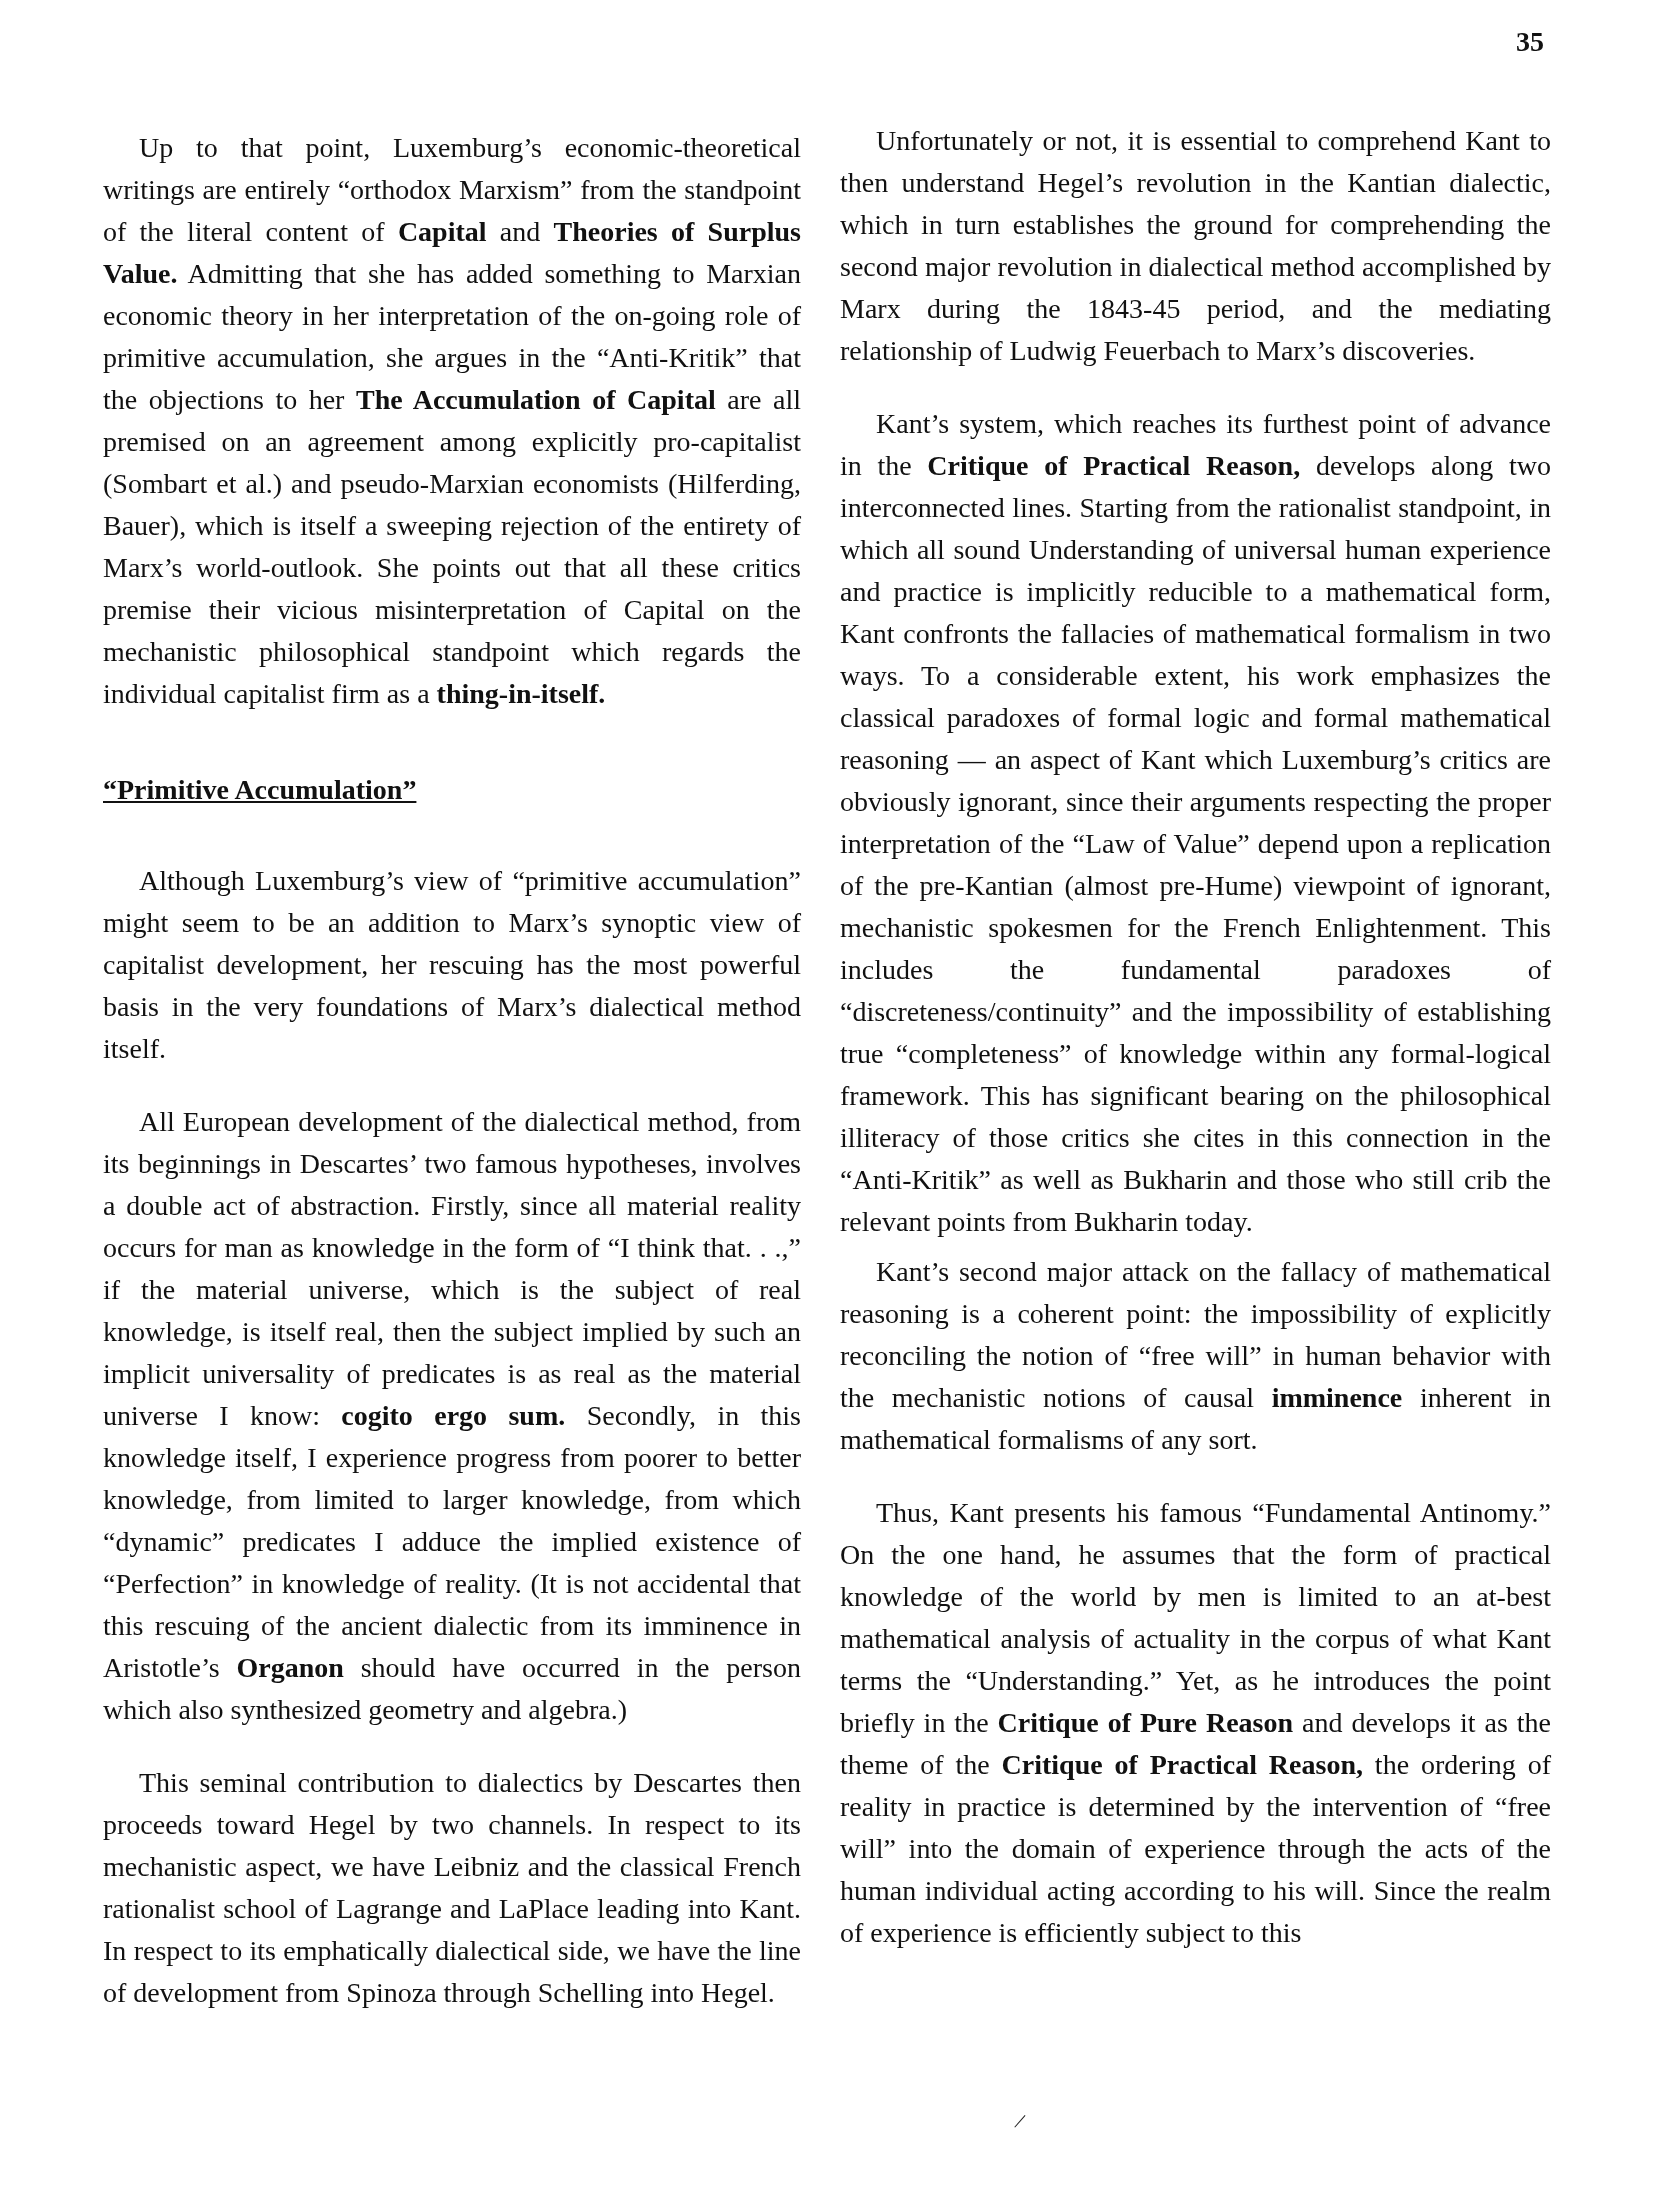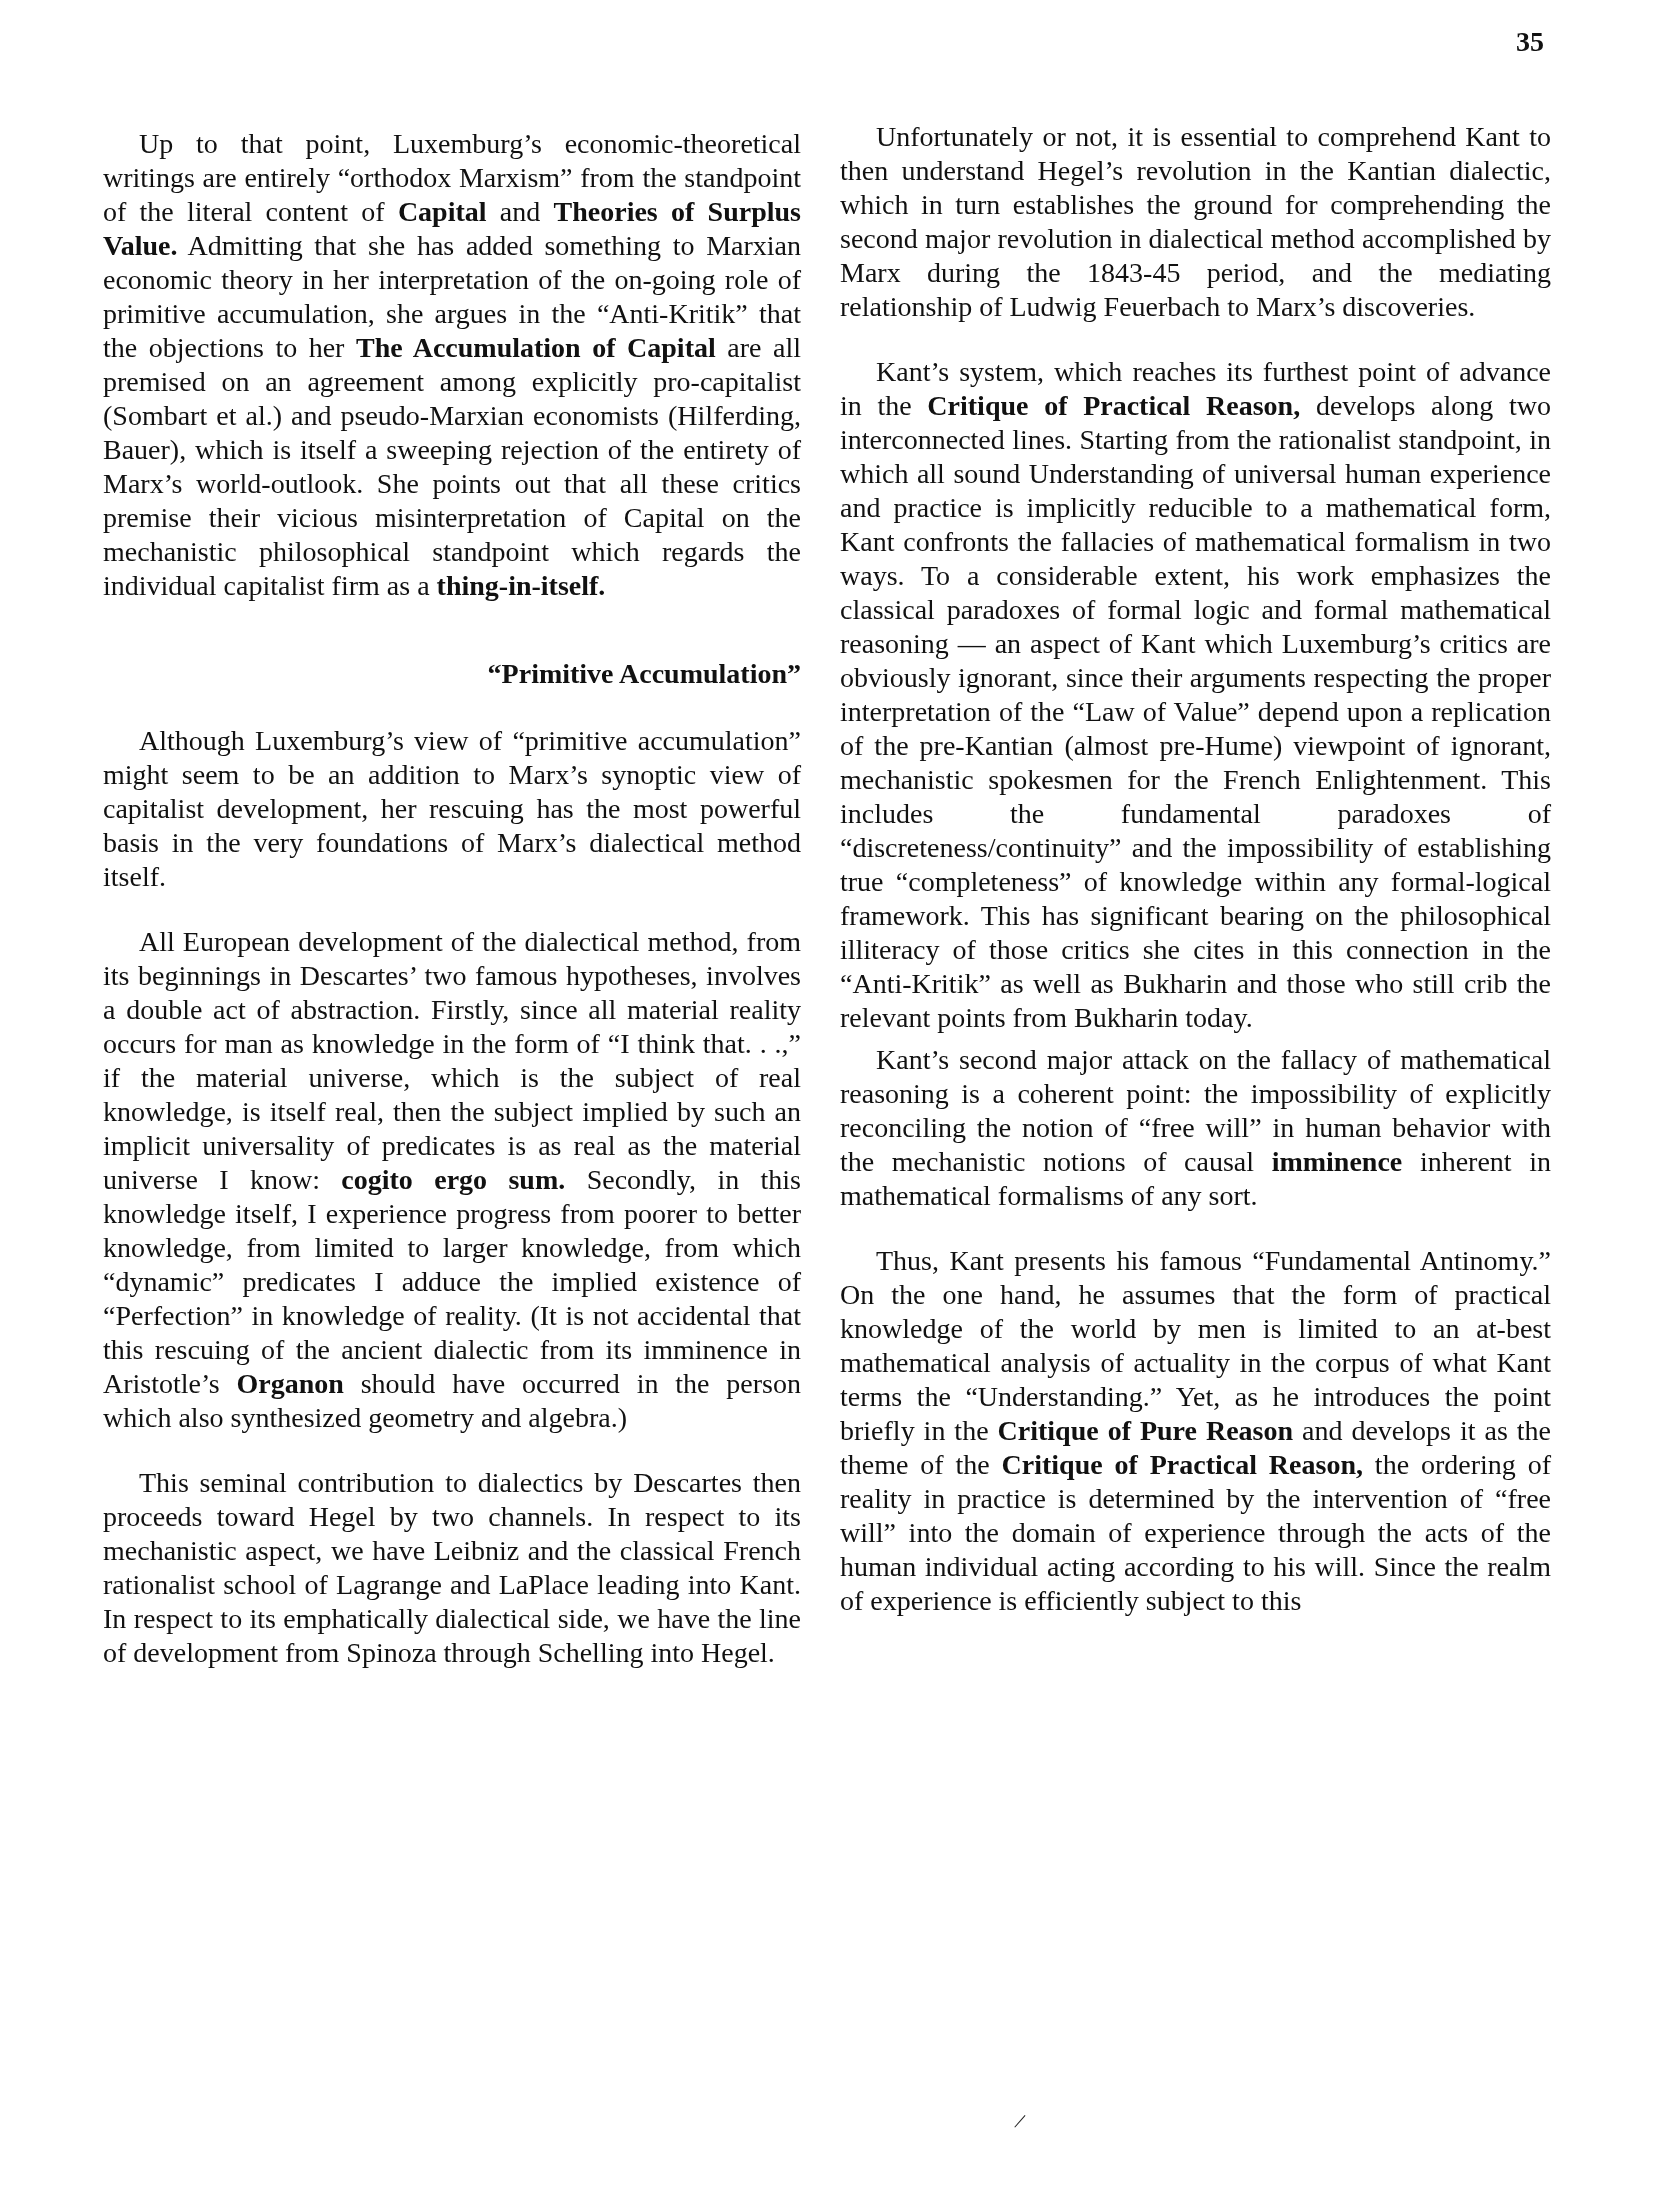--- a/index.html
+++ b/index.html
@@ -8,31 +8,31 @@
     font-family: "Liberation Serif", "DejaVu Serif", serif;
     color: #111111;
   }
   .page-number {
     position: absolute; top: 26.4px; left: 1516px; width: 49px;
     font-size: 28px; font-weight: bold; text-align: left;
   }
   .column {
     position: absolute;
     font-size: 28px;
-    line-height: 34px;
+    line-height: 42px;
     text-align: justify;
     hyphens: none;
   }
   .col-left  { left: 103px;  top: 127px; width: 698px; }
   .col-right { left: 840px; top: 120px; width: 711px; }
   .para { margin: 0 0 31px 0; text-indent: 36px; }
   .para.tight { margin-bottom: 8px; }
   .section-heading {
-    text-align: right; font-weight: bold; font-size: 28px;
-    margin: 54px 0 33px 0; text-indent: 0;
+    text-align: left; font-weight: bold; font-size: 28px;
+    margin: 54px 0 49px 0; text-indent: 0; text-decoration: underline;
   }
   b { font-weight: bold; }
   .stray-mark {
     position: absolute; left: 1014px; top: 2114px; width: 12.5px; height: 14px;
   }
 </style>
 </head>
 <body>
 
 <div class="page-number">35</div>

